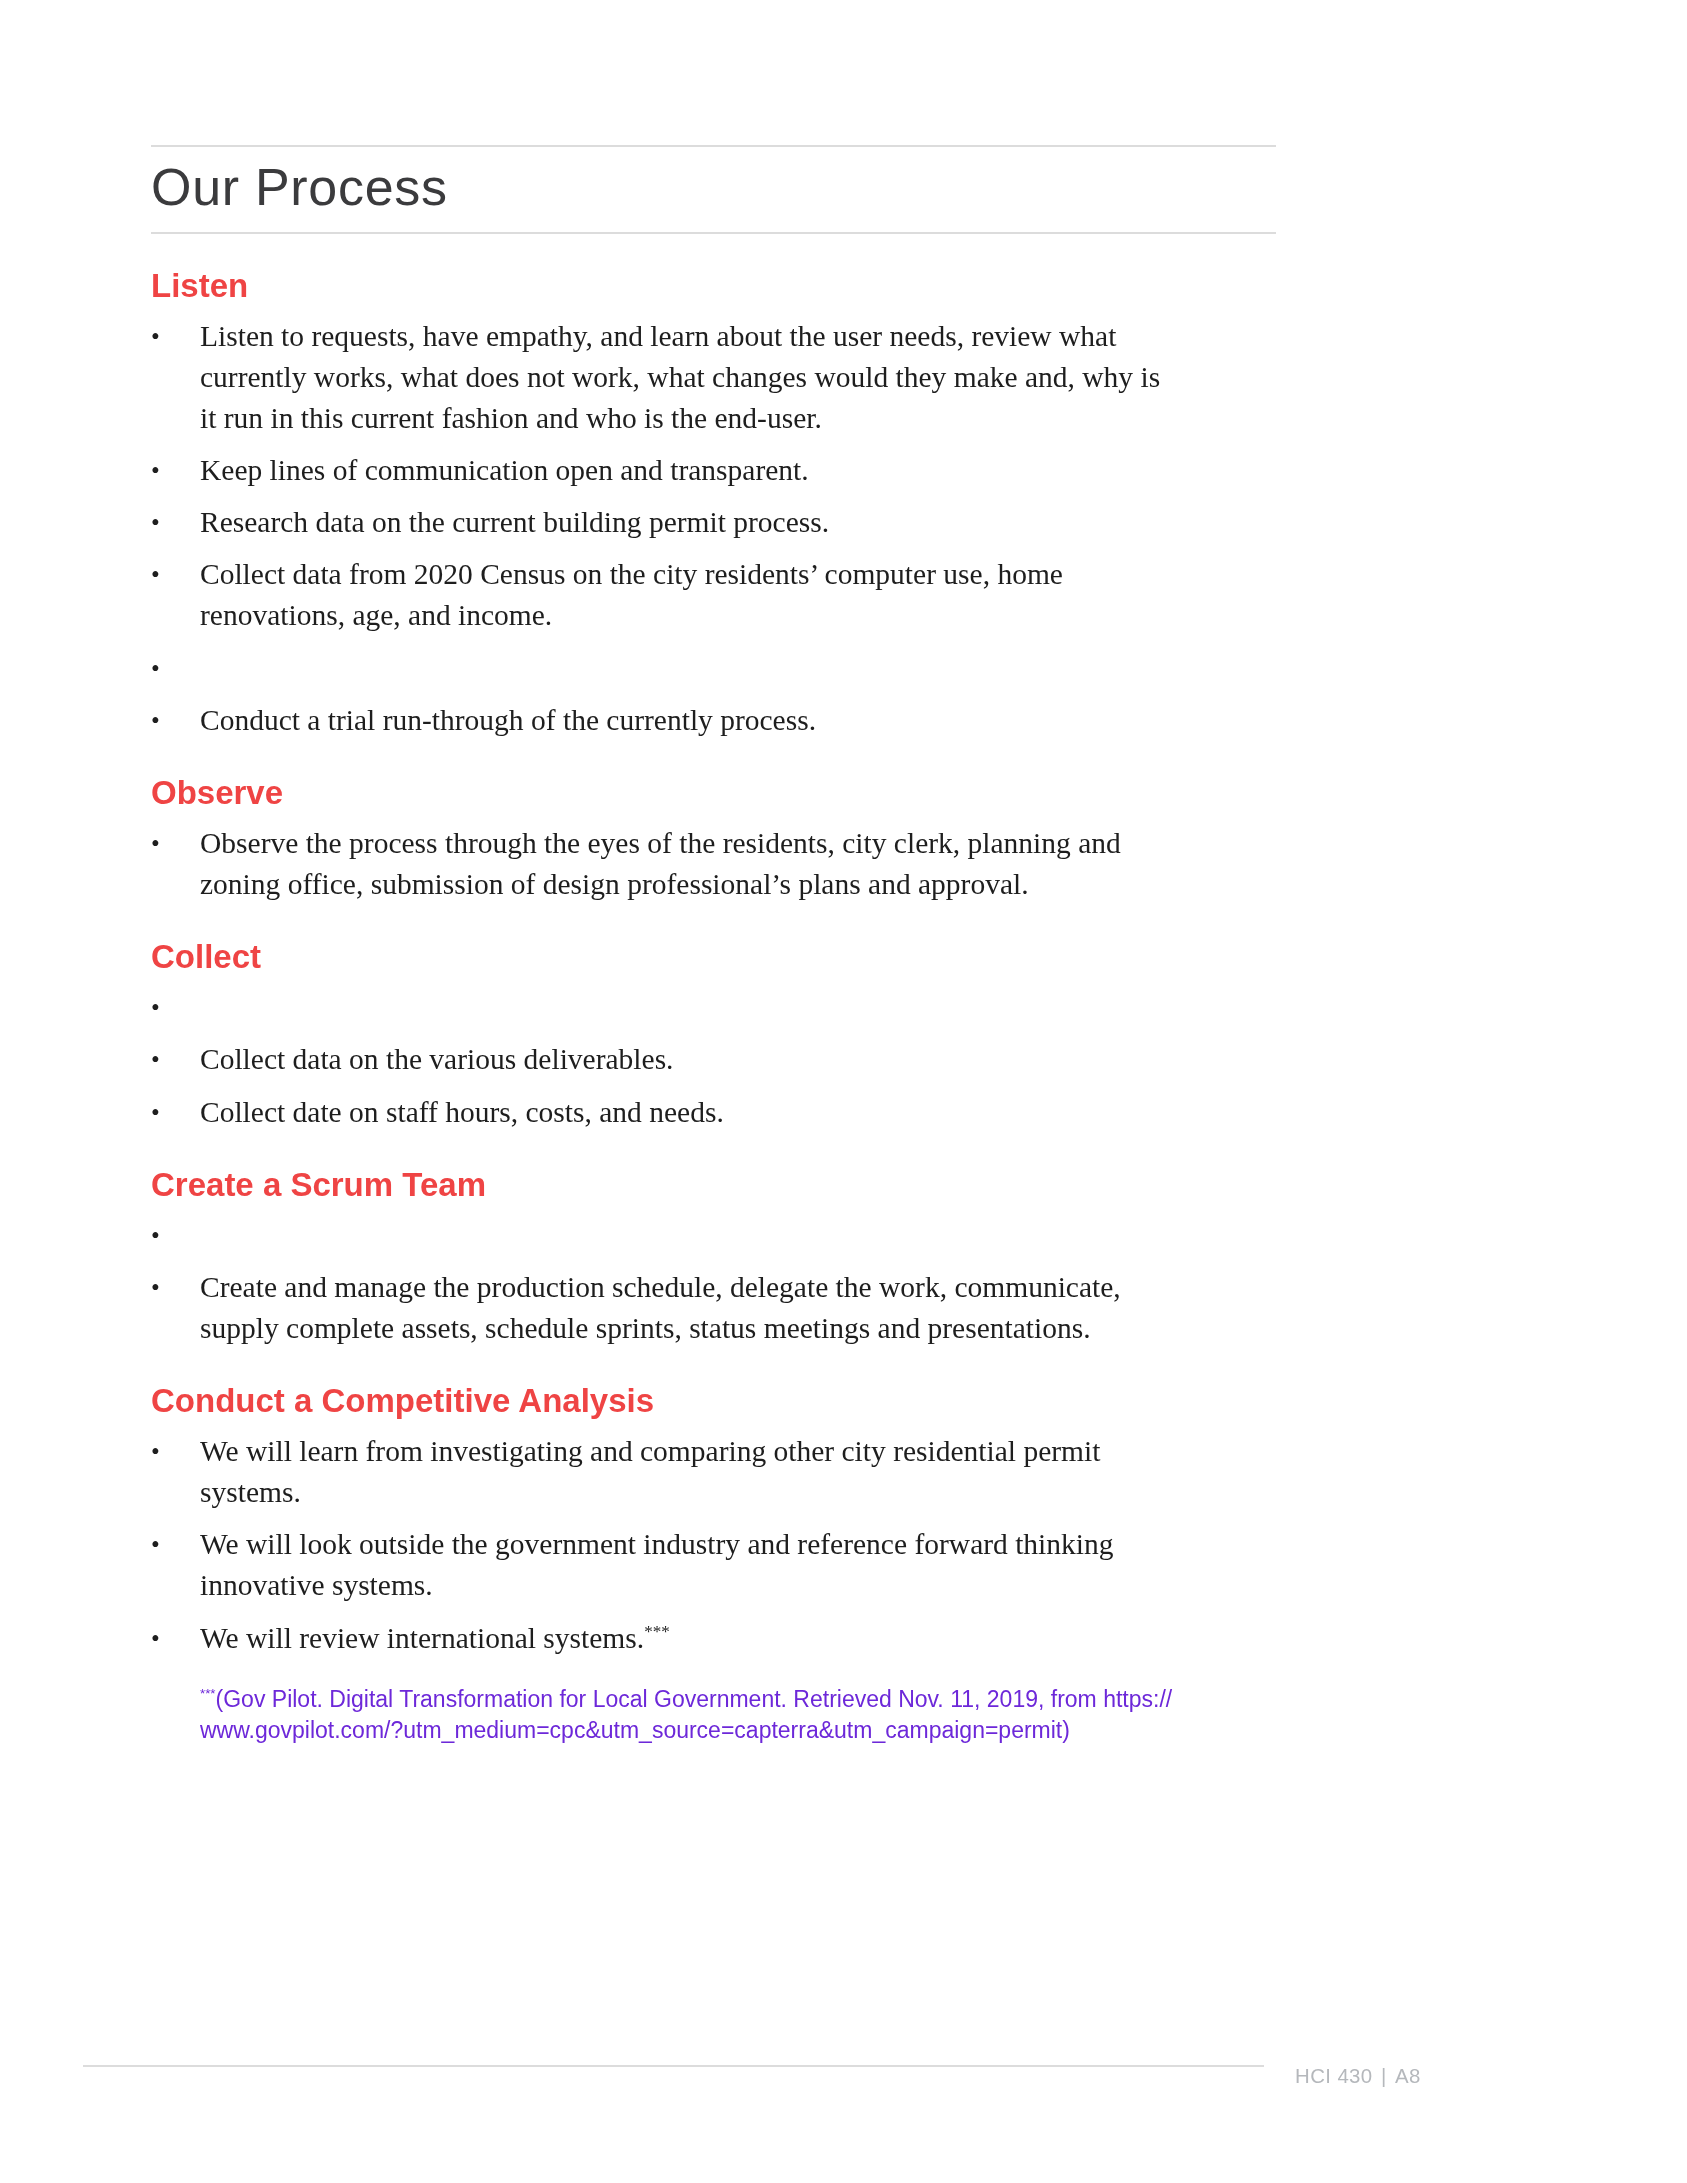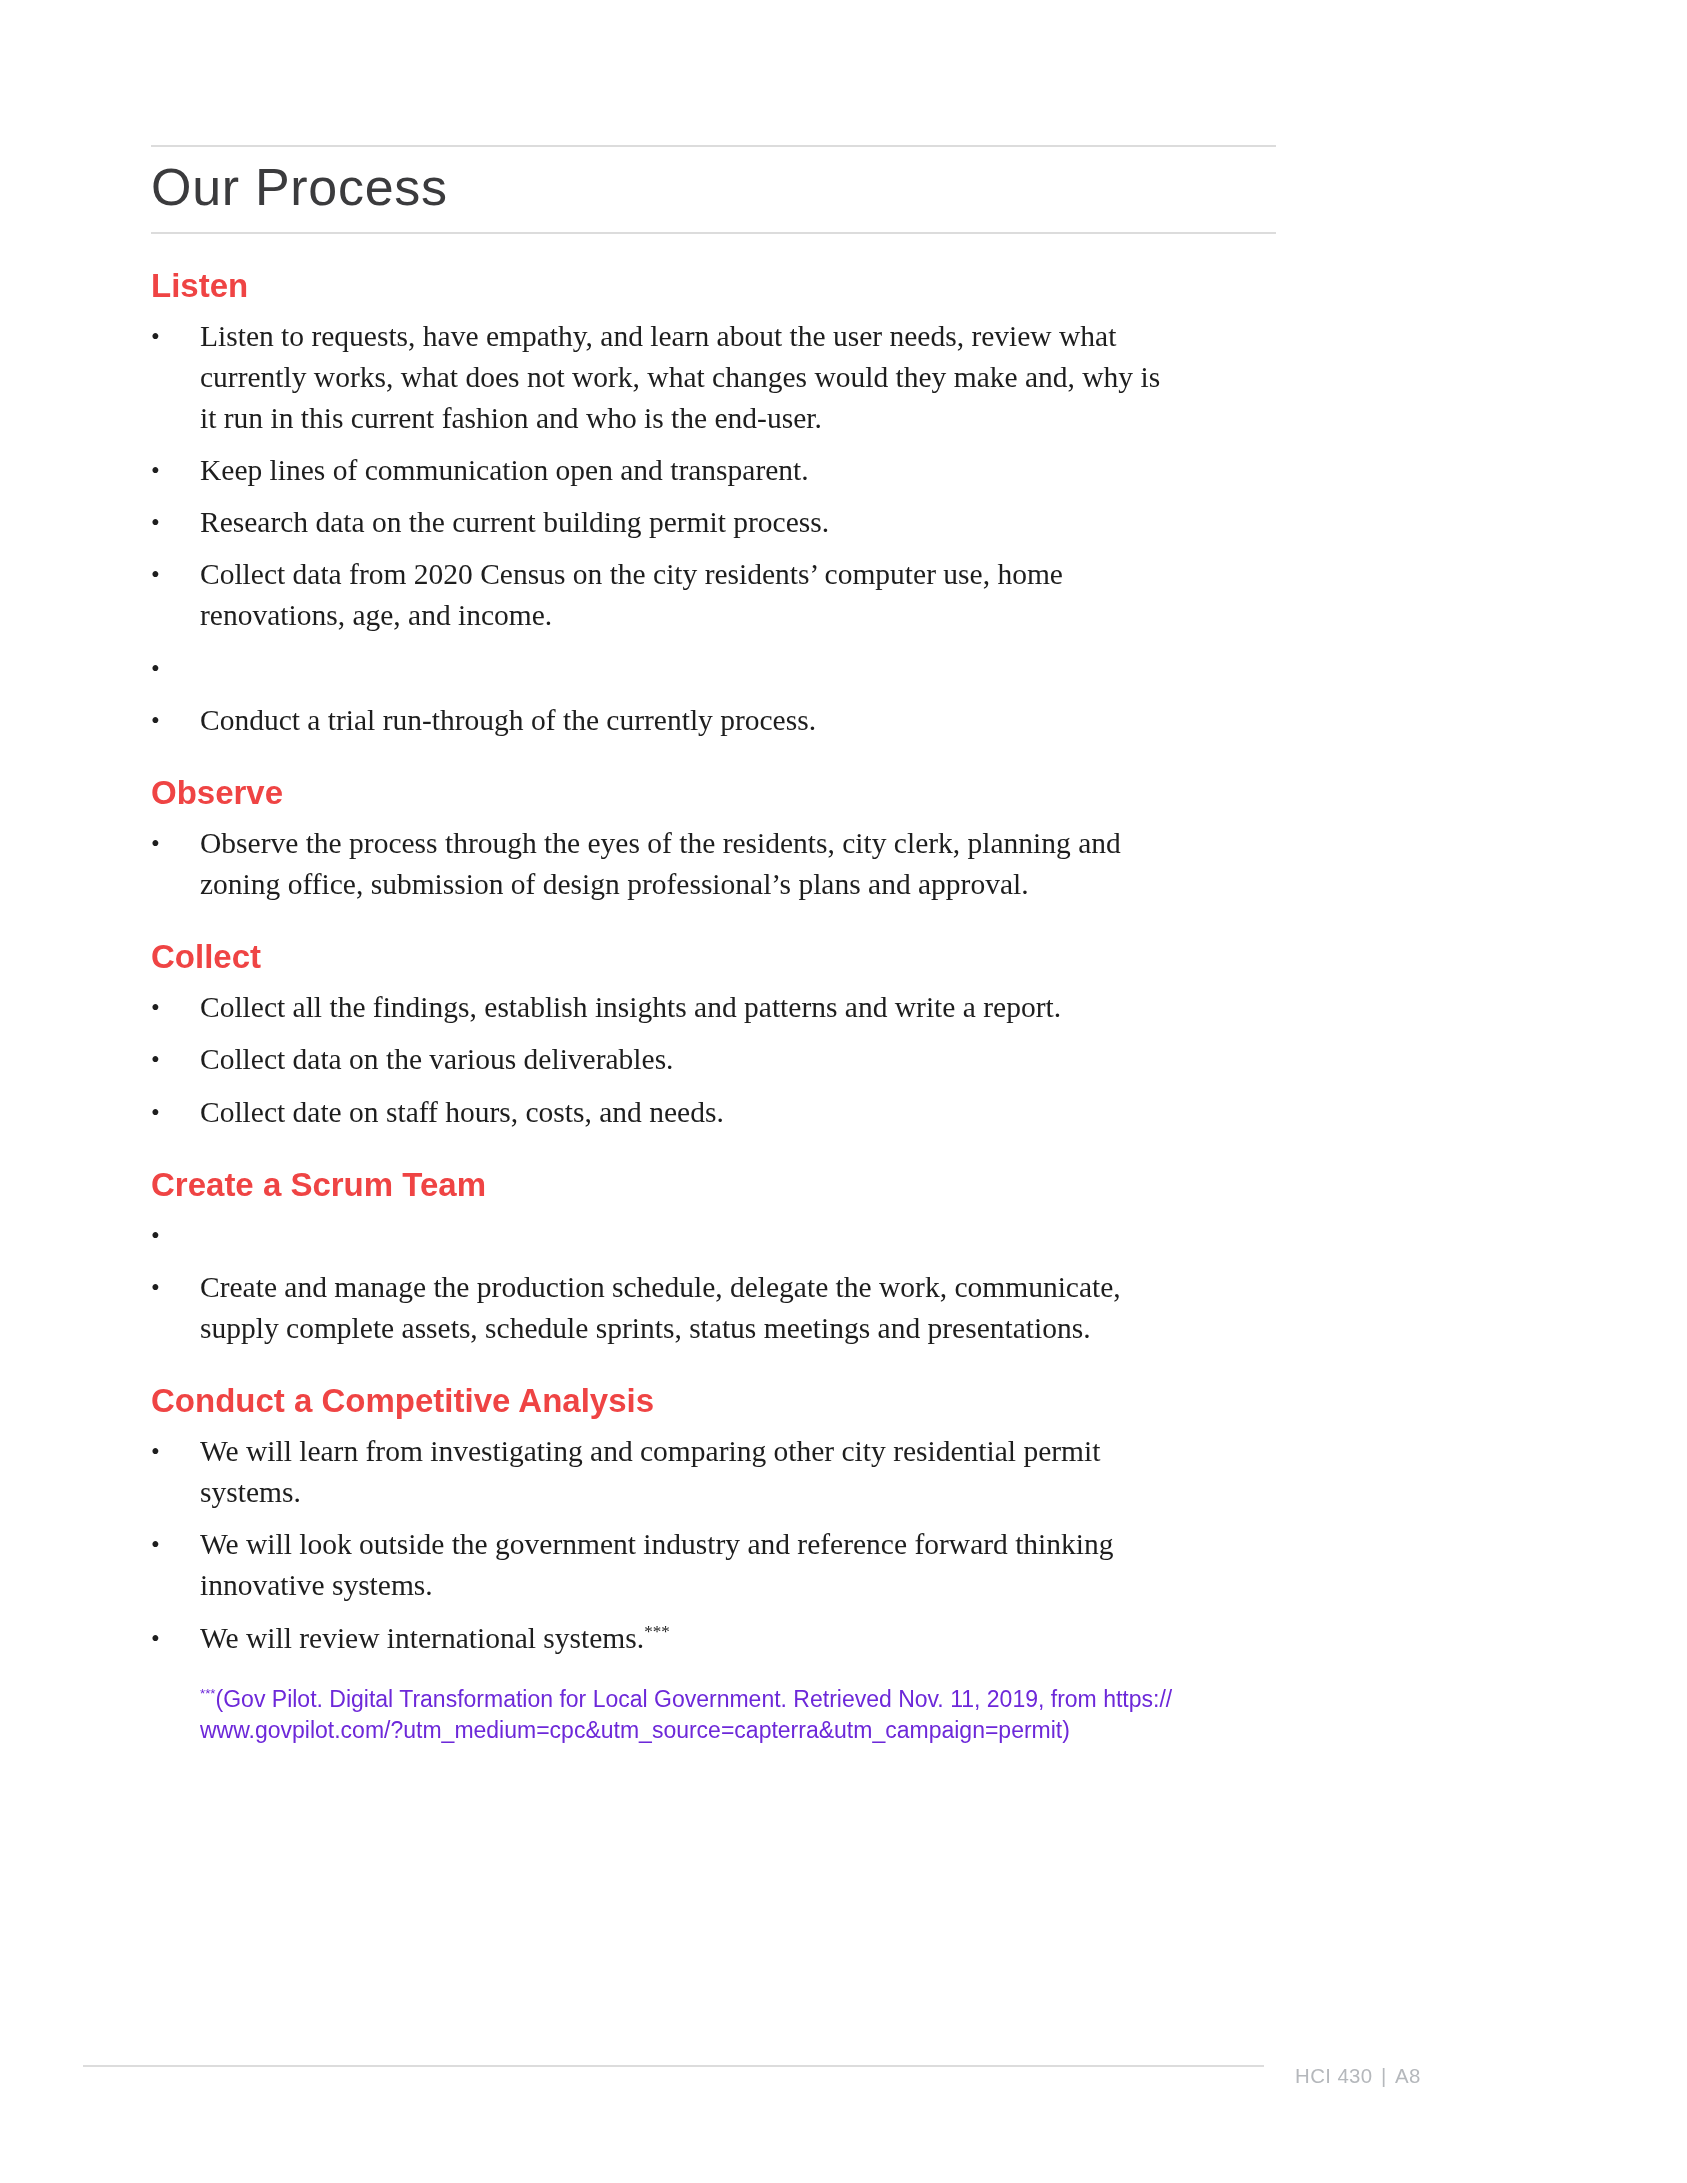--- a/index.html
+++ b/index.html
@@ -149,21 +149,20 @@
               <span class="marker">•</span>
               <div class="text">Observe the process through the eyes of the residents, city clerk, planning and<br>zoning office, submission of design professional’s plans and approval.</div>
             </li>
           </ul>
         </section>
         <section class="section">
           <h2 class="heading">Collect</h2>
           <ul class="bullets">
             <li class="item">
               <span class="marker">•</span>
-              <div class="text">Collect all the findings, establish insights and patterns and write a report.</div>
             </li>
             <li class="item">
               <span class="marker">•</span>
               <div class="text">Collect data on the various deliverables.</div>
             </li>
             <li class="item">
               <span class="marker">•</span>
               <div class="text">Collect date on staff hours, costs, and needs.</div>
             </li>
           </ul>

